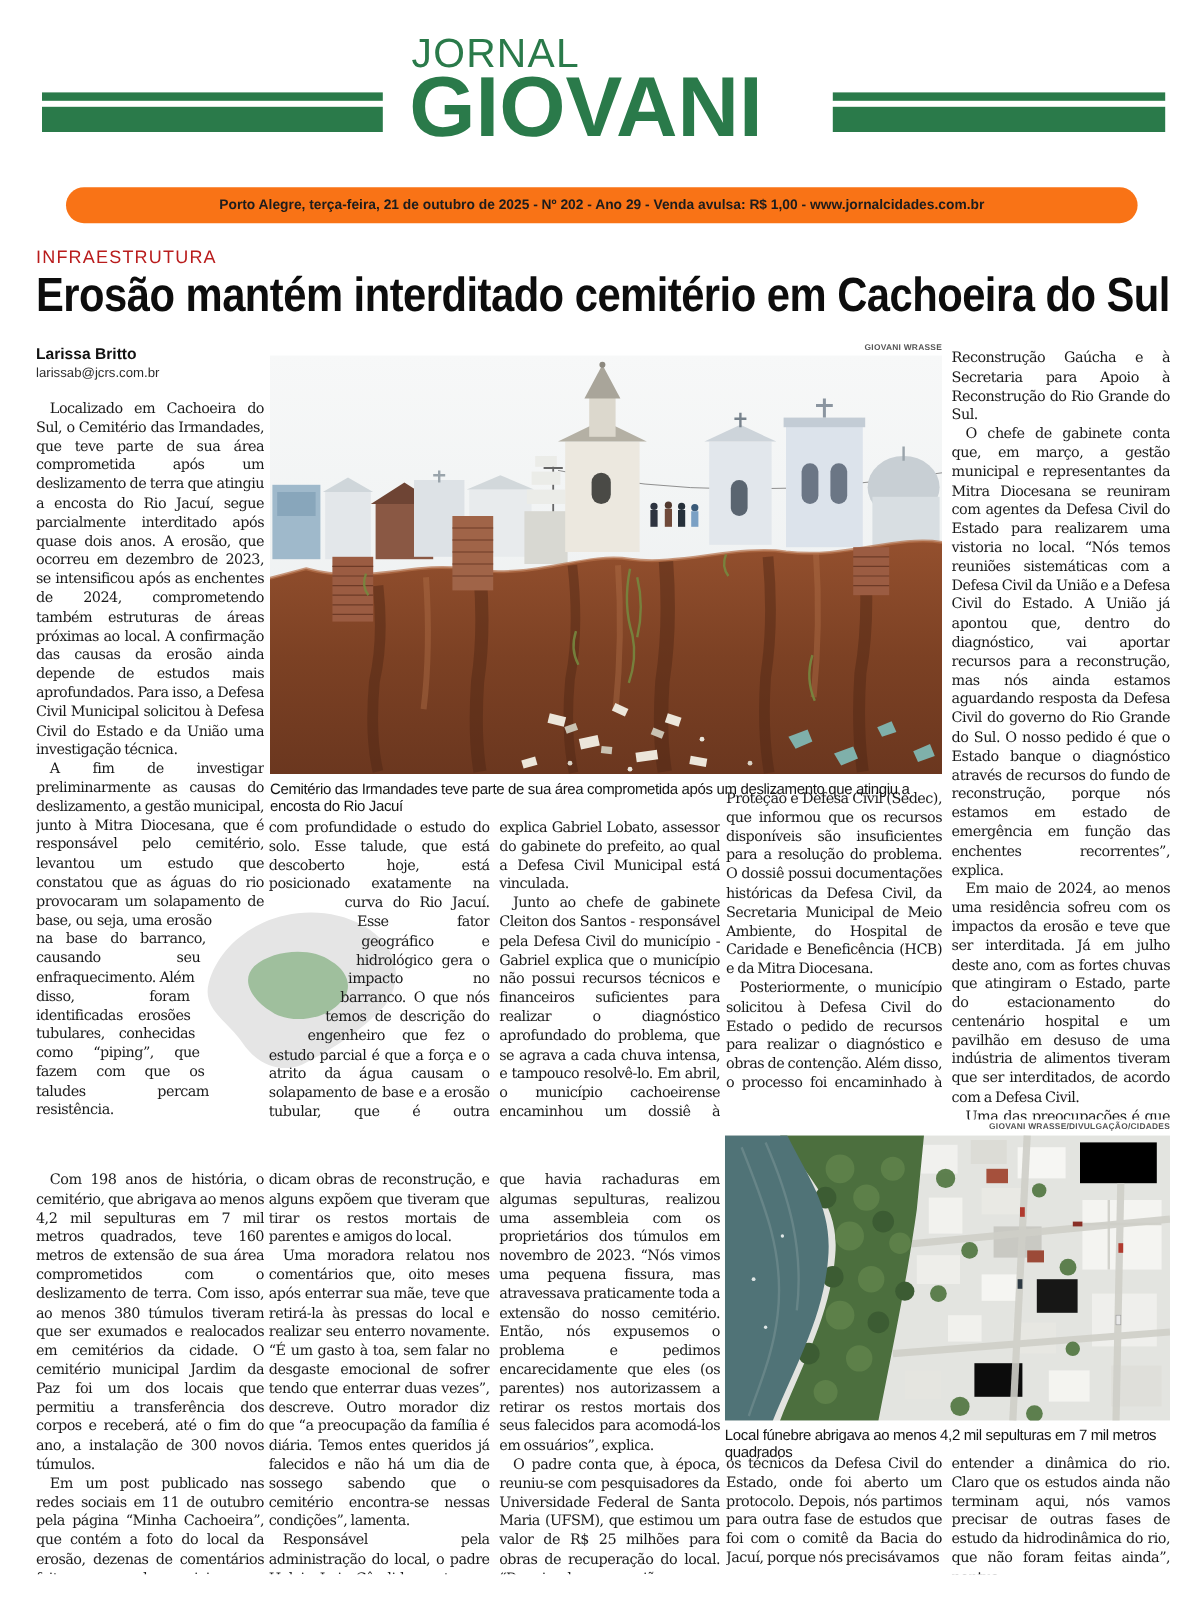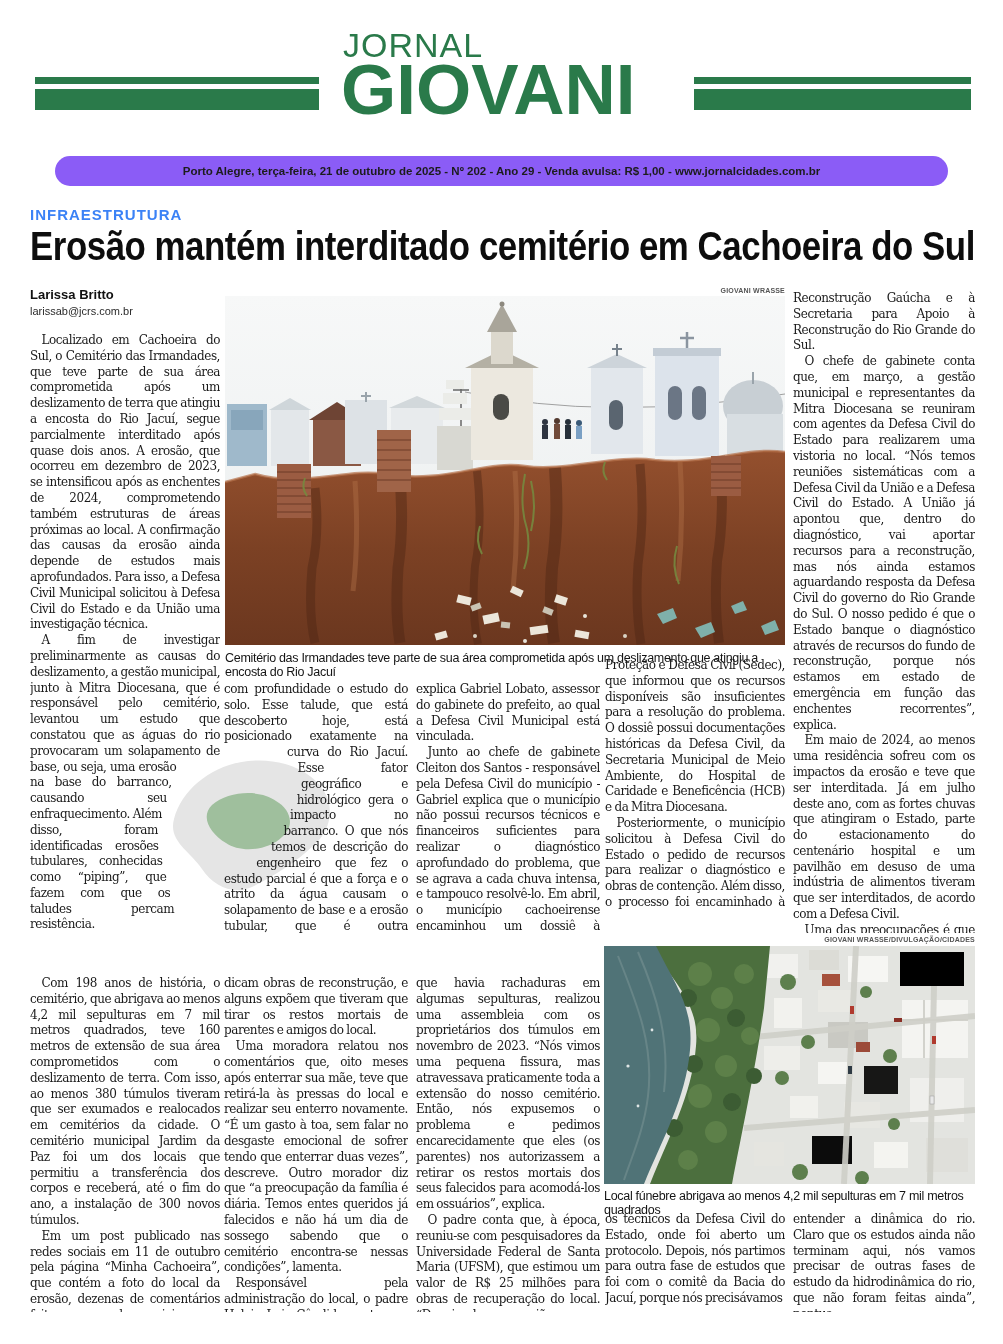--- a/index.html
+++ b/index.html
@@ -5,24 +5,24 @@
   html,body{margin:0;padding:0;background:#ffffff;}
   #page{position:relative;width:1003px;height:1312px;background:#ffffff;overflow:hidden;
         font-family:"Liberation Sans",sans-serif;color:#111;}
   .abs{position:absolute;}
   
   .mast-jornal{left:343px;top:26px;font-size:34px;font-weight:400;color:#2a7a4a;letter-spacing:1px;}
   .mast-cidades{left:341px;top:54px;font-size:71px;font-weight:700;color:#2a7a4a;letter-spacing:0px;line-height:1;}
   .mast-tagline{left:336px;top:128px;width:344px;text-align:center;font-size:14.5px;font-weight:700;color:#222;letter-spacing:-0.2px;}
   .bar{background:#2a7a4a;}
   
-  .dateline{left:55px;top:156px;width:893px;height:30px;background:#8b5cf6;border-radius:15px;
+  .dateline{left:55px;top:156px;width:893px;height:30px;background:#f97316;border-radius:15px;
             text-align:center;line-height:30px;font-size:11.5px;font-weight:700;color:#1c1c1c;letter-spacing:0px;}
   
-  .kicker{left:30px;top:206px;font-size:15px;font-weight:700;color:#3b82f6;letter-spacing:1px;text-align:center;}
+  .kicker{left:30px;top:206px;font-size:15px;font-weight:400;color:#b91c1c;letter-spacing:1px;text-align:center;}
   .headline1{left:30px;top:224px;font-size:40px;font-weight:700;color:#0d0d0d;line-height:1.1;}
   .condense{display:inline-block;transform:scaleX(.87);transform-origin:0 50%;white-space:nowrap;letter-spacing:-0.5px;}
   .condense2{display:inline-block;transform:scaleX(.78);transform-origin:0 50%;white-space:nowrap;letter-spacing:-0.3px;}
   .byline-author{left:30px;top:287px;font-size:13px;font-weight:700;color:#111;}
   .byline-email{left:30px;top:305px;font-size:11px;font-weight:400;color:#2b2b2b;}
   .credit{font-size:7px;font-weight:700;color:#555;letter-spacing:.2px;text-align:right;}
   .caption{font-size:12.5px;font-weight:400;color:#141414;letter-spacing:-0.3px;}
   
   .body-col{position:absolute;font-family:"DejaVu Serif","Liberation Serif",serif;font-size:12px;
             line-height:15.8px;letter-spacing:-0.45px;word-spacing:-0.6px;text-align:justify;

